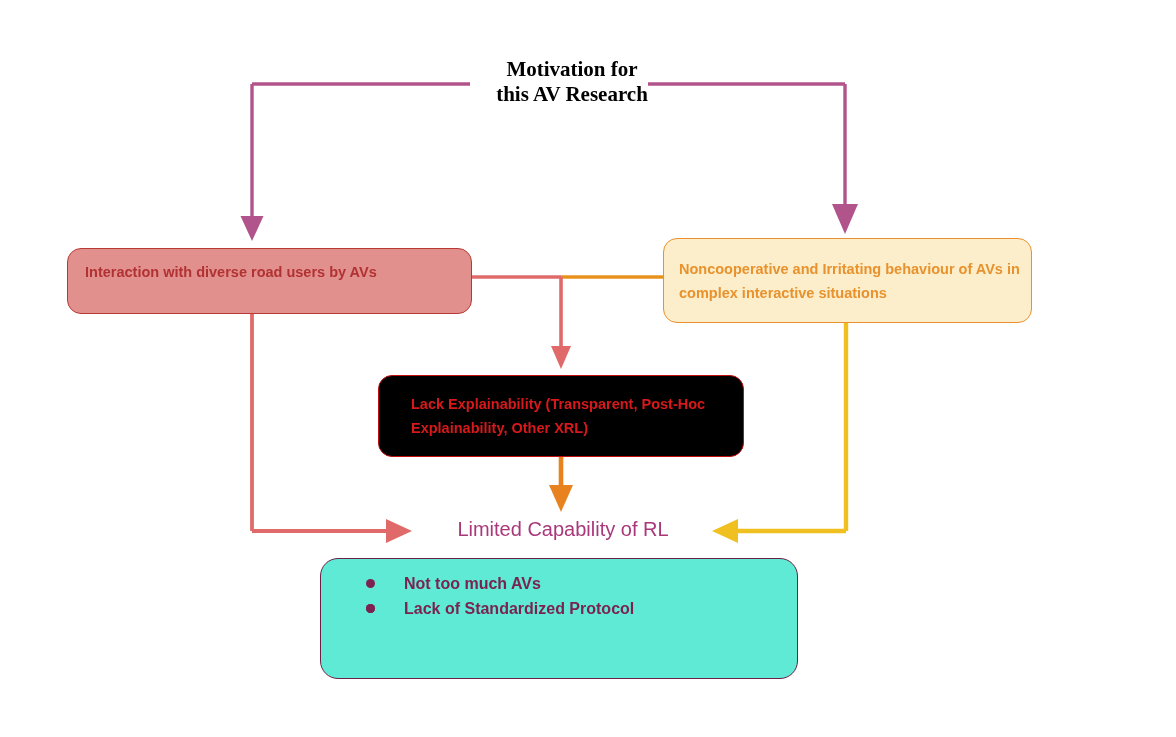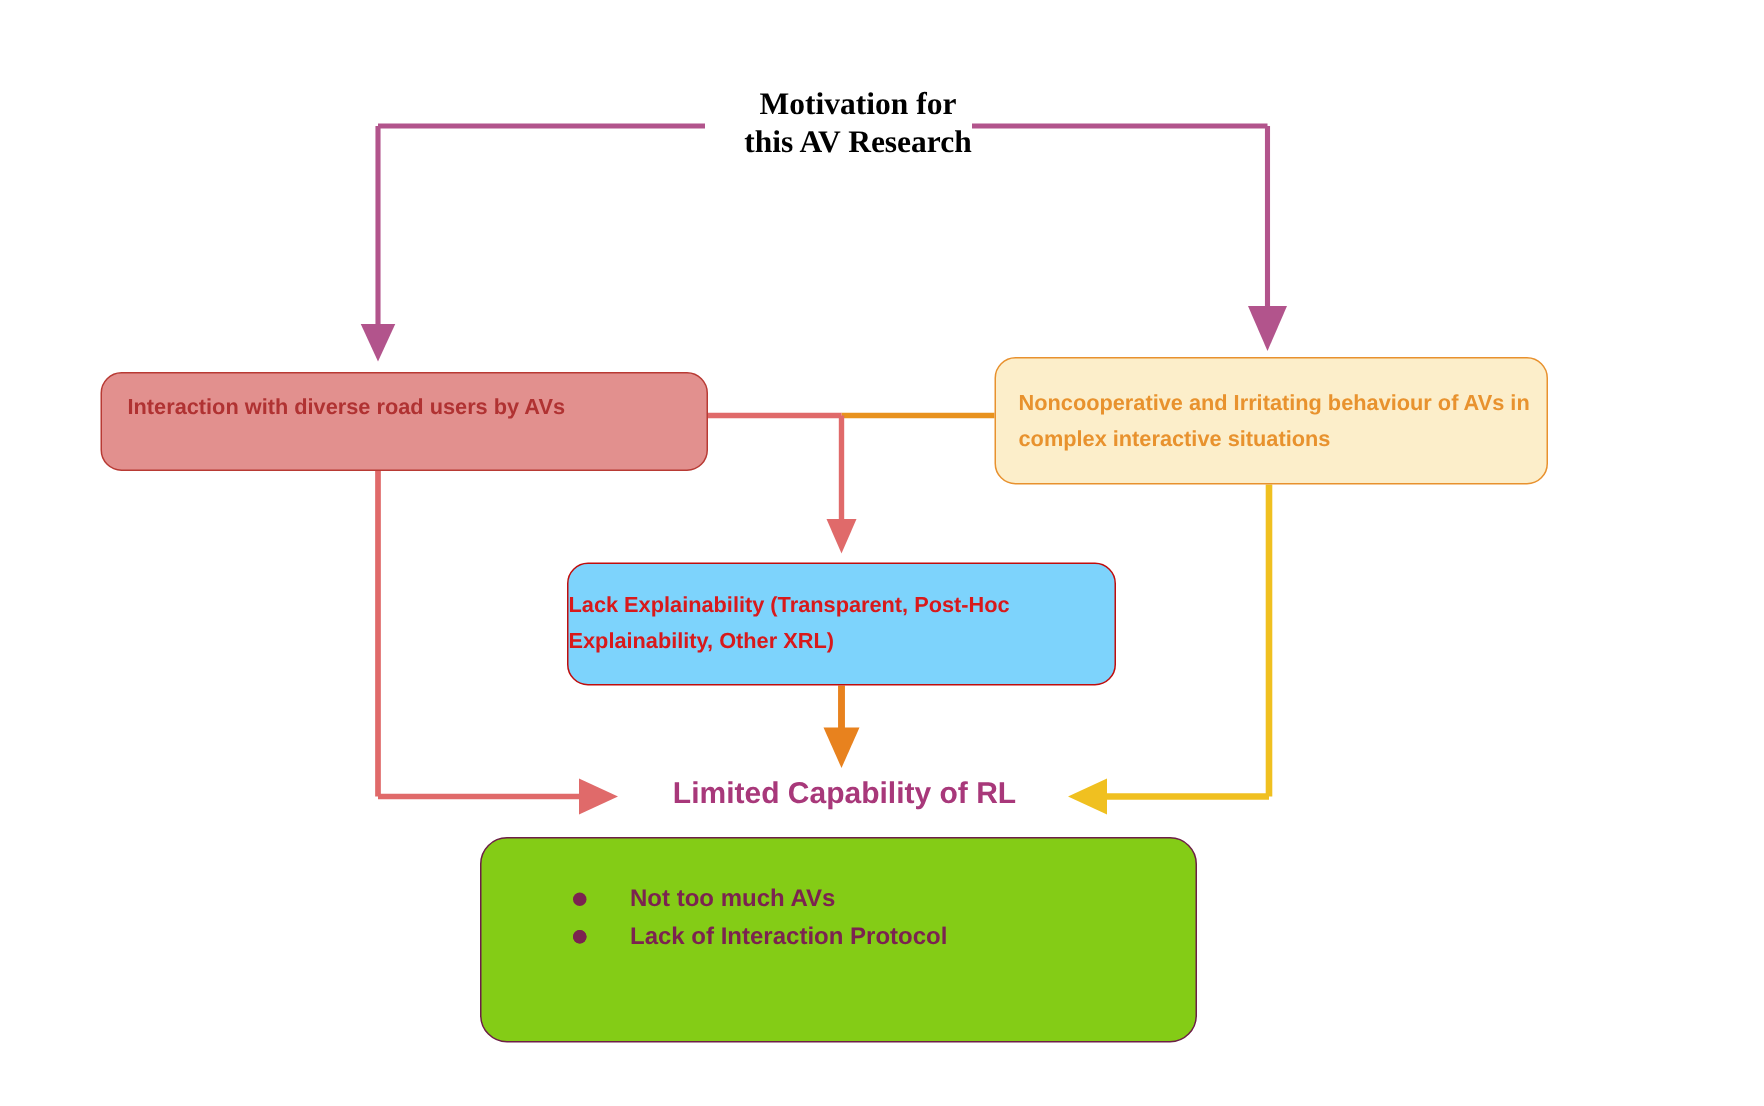--- a/index.html
+++ b/index.html
@@ -78,52 +78,52 @@
     line-height: 24px;
     color: #e8922e;
   }
 
   
   #node-explainability {
     left: 378px;
     top: 375px;
     width: 366px;
     height: 82px;
-    background: #7dd3fc;
+    background: #000000;
     border: 1.8px solid #c00d0d;
-    padding: 16px 12px 0 0;
+    padding: 16px 12px 0 32px;
     font-size: 14.5px;
     line-height: 24px;
     color: #d8191b;
   }
 
   
   #node-limited-rl {
     position: absolute;
     left: 418px;
     top: 516px;
     width: 290px;
     text-align: center;
-    font-weight: bold;
+    font-weight: normal;
     font-size: 20px;
     line-height: 26px;
     color: #a8387a;
     z-index: 5;
   }
 
   
   #node-bullets {
     left: 320px;
     top: 558px;
     width: 478px;
-    height: 137px;
-    background: #84cc16;
+    height: 121px;
+    background: #5eead4;
     border: 1.6px solid #6d1f46;
     border-radius: 18px;
-    padding: 17px;
+    padding: 1px;
   }
   #bullet-list {
     list-style: none;
     margin: 0;
     padding: 11px 0 0 44px;
   }
   #bullet-list li {
     position: relative;
     font-weight: bold;
     font-size: 16px;
@@ -211,18 +211,18 @@
     <ul id="bullet-list">
       <li>
         <span class="dot"></span>
         <span>Not too much AVs</span>
       </li>
       <li>
         <span class="dot"></span>
       </li>
       <li>
         <span class="dot"></span>
-        <span>Lack of Interaction Protocol</span>
+        <span>Lack of Standardized Protocol</span>
       </li>
     </ul>
   </div>
 
 </div>
 
 </body></html>

